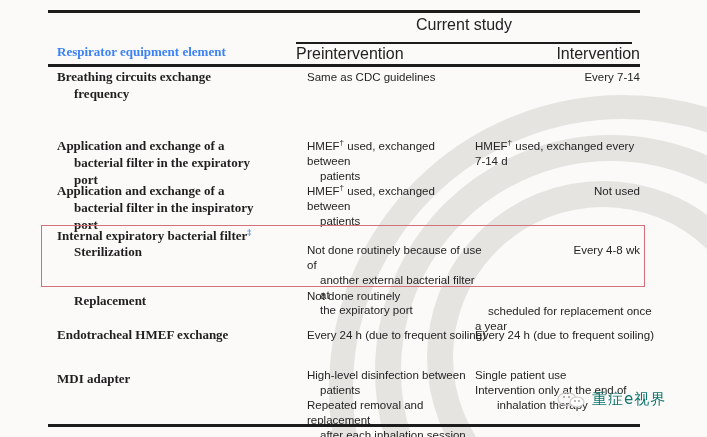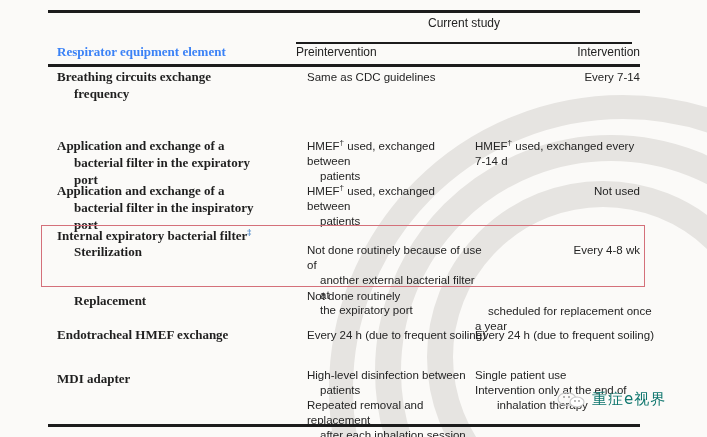--- a/index.html
+++ b/index.html
@@ -40,21 +40,21 @@
   #rule-top        { left: 48px;  width: 592px; top: 10px;  height: 3px; }
   #rule-spanner    { left: 296px; width: 336px; top: 42px;  height: 2px; }
   
   #rule-head       { left: 48px;  width: 592px; top: 64px;  height: 3px; }
   
   #rule-bottom     { left: 48px;  width: 592px; top: 424px; height: 3px; }
 
   
   .hdr {
     position: absolute;
-    font-size: 12px;
+    font-size: 16px;
     font-family: "Liberation Sans", sans-serif;
     color: #232323;
     white-space: nowrap;
   }
   #hdr-spanner { top: 16px; left: 296px; width: 336px; text-align: center; }
   #hdr-col2    { top: 45px; left: 296px; width: 178px; text-align: left; }
   #hdr-col3    { top: 45px; left: 474px; width: 166px; text-align: right; }
   #hdr-col1 {
     position: absolute;
     top: 44px; left: 57px;

